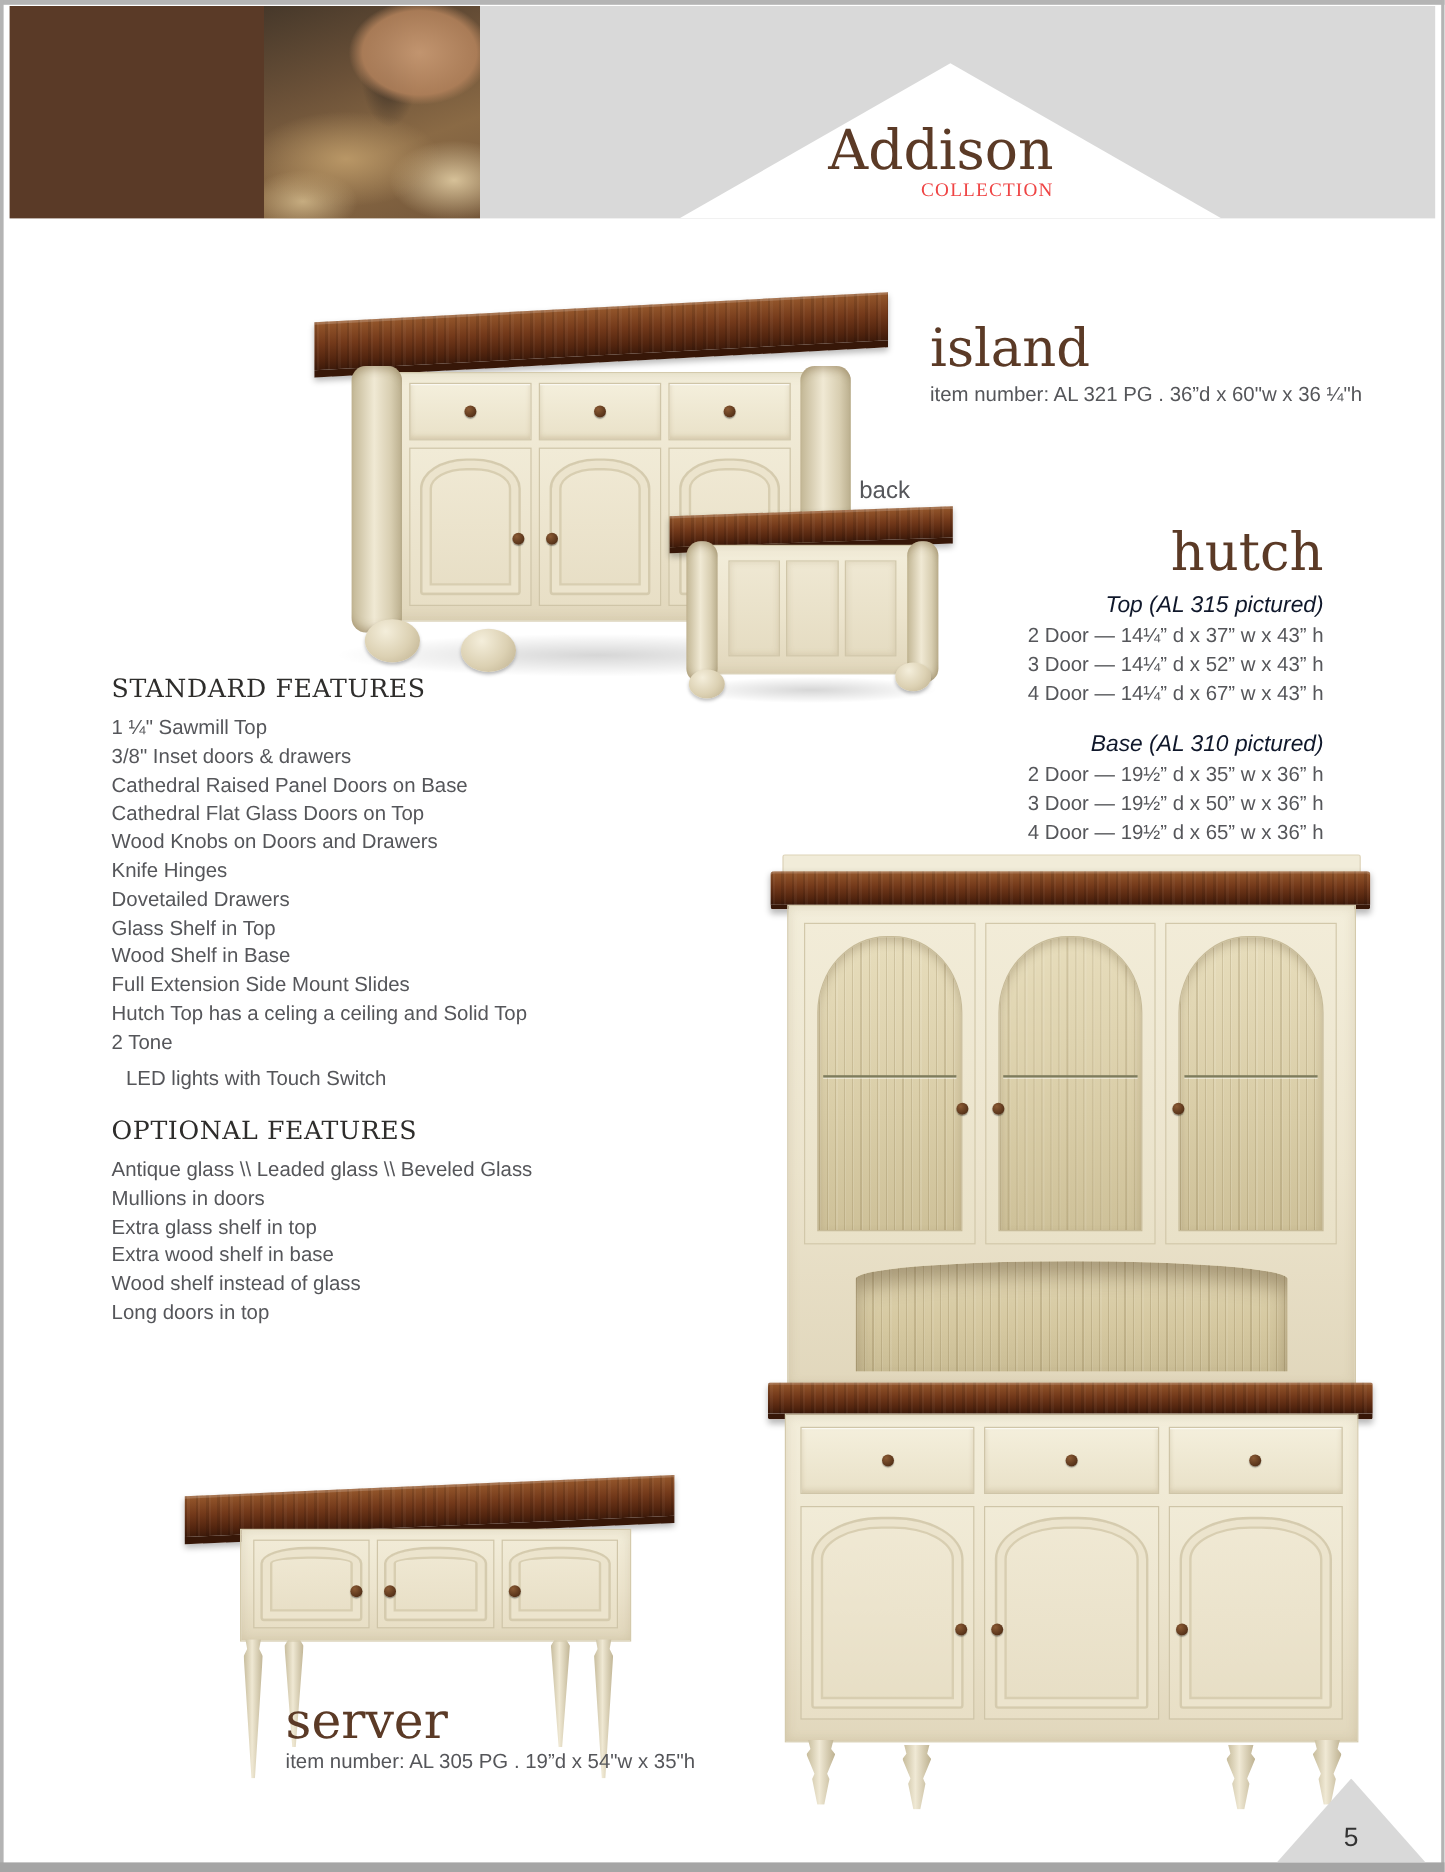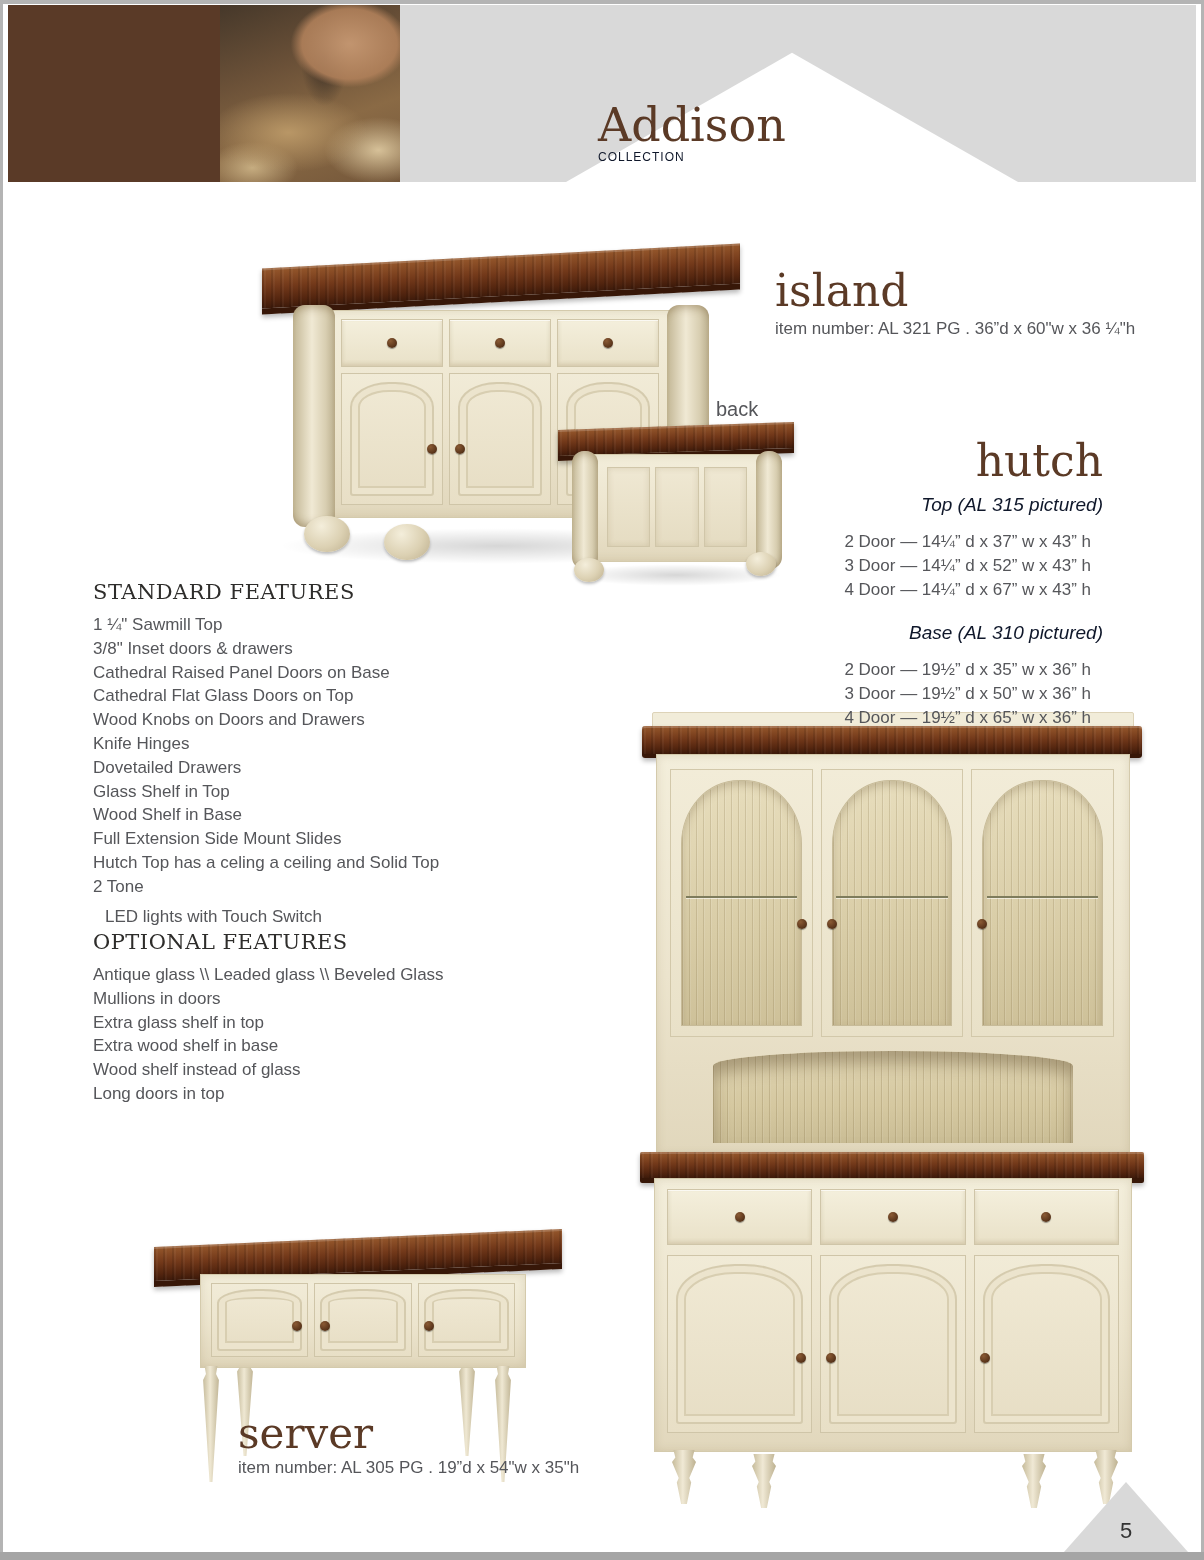--- a/index.html
+++ b/index.html
@@ -17,39 +17,39 @@
     background:
       radial-gradient(95px 70px at 72% 22%, rgba(198,152,114,.95) 0%, rgba(176,128,90,.9) 50%, rgba(0,0,0,0) 62%),
       radial-gradient(40px 80px at 58% 30%, rgba(45,38,32,.9) 0%, rgba(0,0,0,0) 60%),
       radial-gradient(120px 60px at 38% 72%, rgba(187,153,104,.95) 0%, rgba(0,0,0,0) 66%),
       radial-gradient(90px 55px at 88% 82%, rgba(219,198,157,.95) 0%, rgba(0,0,0,0) 60%),
       radial-gradient(70px 40px at 18% 92%, rgba(205,180,135,.9) 0%, rgba(0,0,0,0) 65%),
       linear-gradient(160deg,#46382a 0%,#6b5138 35%,#8a6a45 65%,#74573a 100%);}
   .gray-band{position:absolute;left:400px;top:5px;width:796px;height:177px;background:#d9d9d9;}
   .band-triangle{position:absolute;left:566px;top:5px;width:452px;height:177px;background:#ffffff;
     clip-path:polygon(50% 27%,100% 100%,0 100%);}
-  .brand{position:absolute;left:598px;top:102px;width:280px;text-align:left;z-index:4;}
+  .brand{position:absolute;left:598px;top:102px;width:280px;text-align:right;z-index:4;}
   .brand-title{font-family:"DejaVu Serif","Liberation Serif",serif;font-size:46px;line-height:1.0;
     color:#5b3a26;letter-spacing:0px;}
-  .brand-sub{font-family:Liberation Sans, sans-serif;font-size:12px;line-height:1.0;
-    color:#0f172a;letter-spacing:1px;margin-top:3px;}
+  .brand-sub{font-family:Liberation Serif, serif;font-size:16px;line-height:1.0;
+    color:#ef4444;letter-spacing:1px;margin-top:3px;}
 
   
   .sect-title{font-family:"DejaVu Serif","Liberation Serif",serif;font-size:44px;line-height:1.05;
     color:#5b3a26;margin:0;font-weight:normal;}
   .item-line{font-size:17px;color:#55565a;margin-top:5px;}
   .feat-head{font-family:"DejaVu Serif","Liberation Serif",serif;font-size:21px;color:#2e2d2b;
     letter-spacing:.5px;margin:0 0 9px 0;font-weight:normal;}
   ul.feat{list-style:none;margin:0;padding:0;}
   ul.feat li{font-size:17px;line-height:23.8px;color:#55565a;}
   ul.feat li.gap-top{margin-top:6px;margin-left:12px;}
   .txt{position:absolute;z-index:6;}
   .specs{text-align:right;}
   .spec-head{font-style:italic;font-size:19px;color:#0f172a;line-height:26px;}
-  ul.spec{list-style:none;margin:12px;padding:0;}
+  ul.spec{list-style:none;margin:0;padding:0;}
   ul.spec li{font-size:17px;line-height:24px;color:#55565a;}
   .back-label{font-size:20px;color:#55565a;}
 
   
   .wood{background:
       repeating-linear-gradient(90deg,rgba(0,0,0,.10) 0 2px,rgba(255,255,255,.04) 2px 4px,transparent 4px 9px),
       linear-gradient(180deg,#96582c 0%,#73391a 45%,#53250f 80%,#3d1a0a 100%);
     border-bottom:6px solid #371708;box-shadow:0 3px 5px rgba(0,0,0,.28), inset 0 2px 0 rgba(255,255,255,.18);}
   .cream{background:linear-gradient(180deg,#f3eedb 0%,#ece4cd 55%,#e1d7bc 100%);
     border:1px solid #d4caac;box-shadow:inset 0 0 10px rgba(135,110,65,.18);}
@@ -311,21 +311,21 @@
       <li>4 Door — 14¼” d x 67” w x 43” h</li>
     </ul>
     <div class="spec-head" style="margin-top:18px;">Base (AL 310 pictured)</div>
     <ul class="spec">
       <li>2 Door — 19½” d x 35” w x 36” h</li>
       <li>3 Door — 19½” d x 50” w x 36” h</li>
       <li>4 Door — 19½” d x 65” w x 36” h</li>
     </ul>
   </div>
 
-  <div class="txt" style="left:93px;top:580px;width:430px;">
+  <div class="txt" style="left:93px;top:562px;width:430px;">
     <h3 class="feat-head">STANDARD FEATURES</h3>
     <ul class="feat">
       <li>1 ¼" Sawmill Top</li>
       <li>3/8" Inset doors &amp; drawers</li>
       <li>Cathedral Raised Panel Doors on Base</li>
       <li>Cathedral Flat Glass Doors on Top</li>
       <li>Wood Knobs on Doors and Drawers</li>
       <li>Knife Hinges</li>
       <li>Dovetailed Drawers</li>
       <li>Glass Shelf in Top</li>

